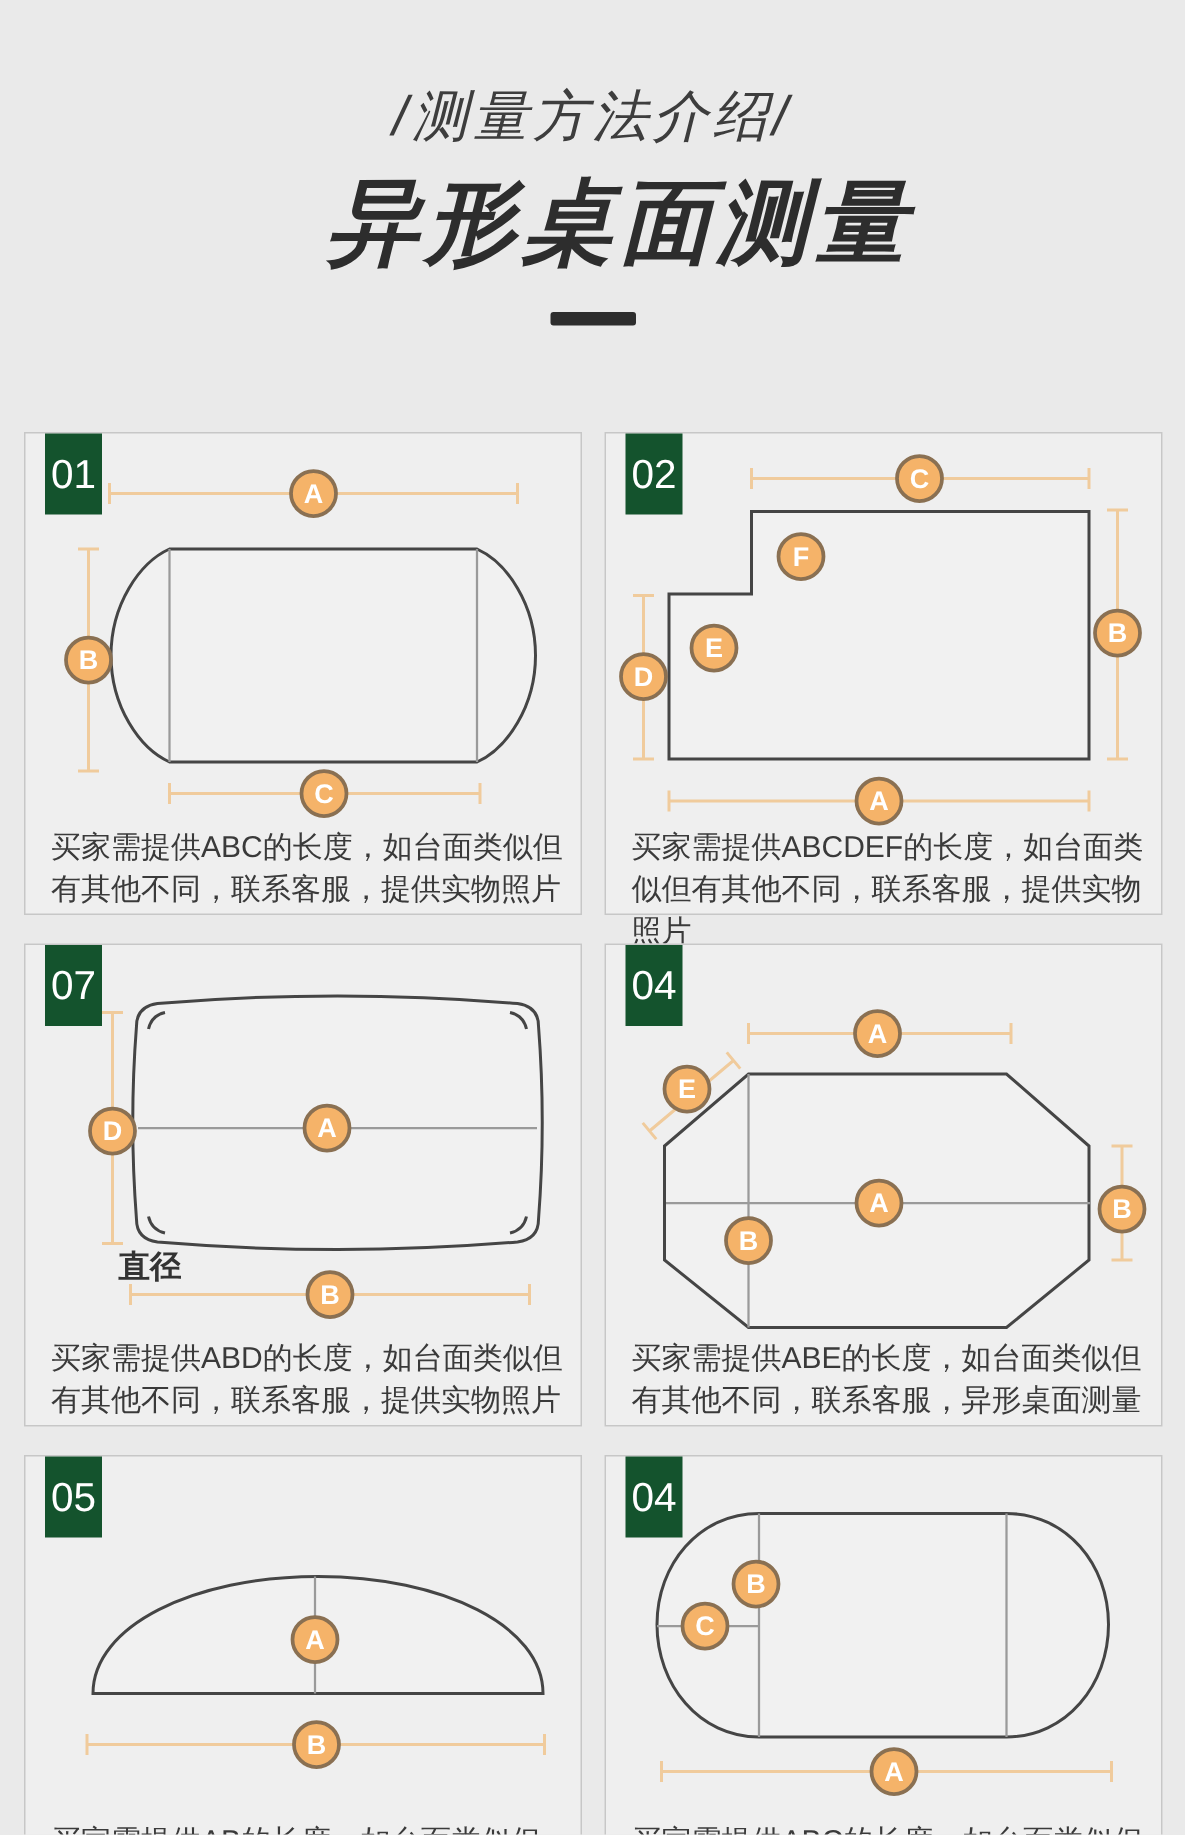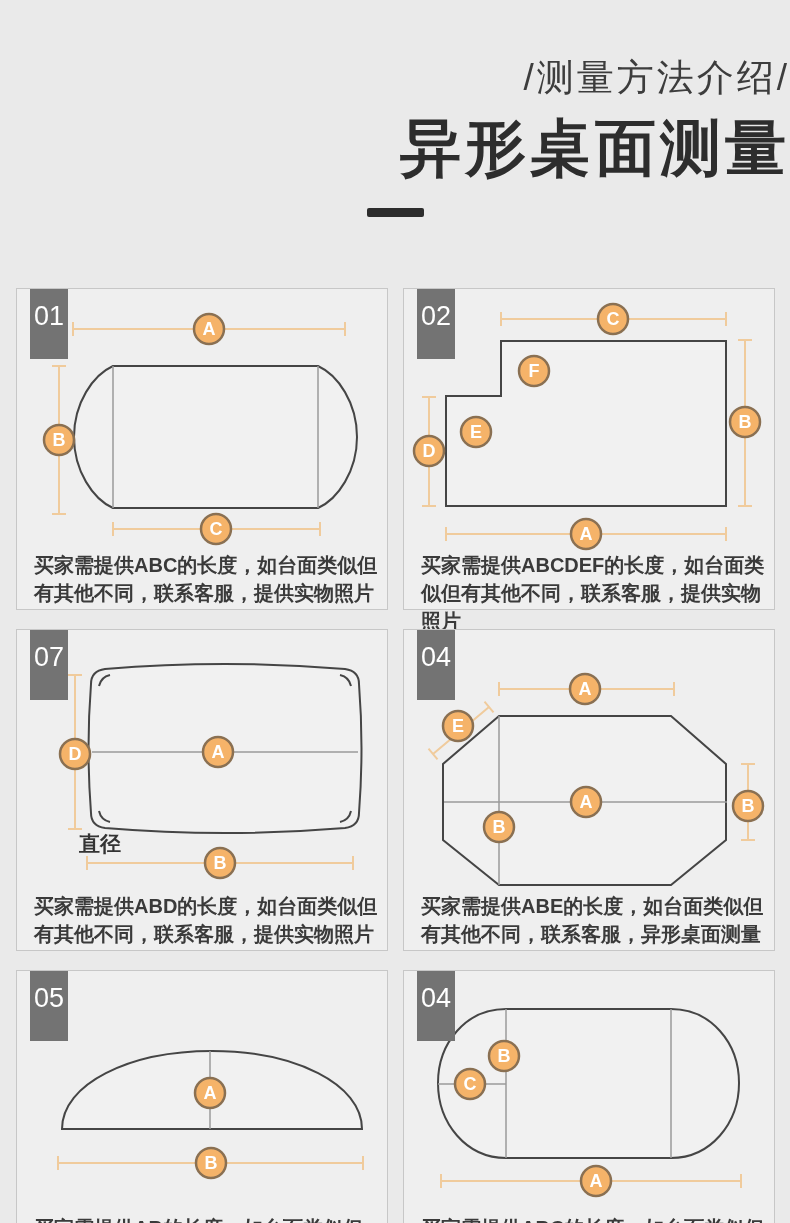--- a/index.html
+++ b/index.html
@@ -2,21 +2,21 @@
 <html><head>
 <meta charset="utf-8">
 <style>
   * { margin:0; padding:0; box-sizing:border-box; }
   html,body { width:790px; height:1223px; overflow:hidden; }
   body {
     background:#eaeaea;
     font-family:"Liberation Sans","DejaVu Sans",sans-serif;
     color:#3a3a3a;
   }
-  .header { padding-top:55px; text-align:right; }
+  .header { padding-top:55px; text-align:center;font-style:italic; }
   .subtitle {
     font-size:37px; line-height:45px; font-weight:500;
     color:#3d3d3d; letter-spacing:3px;
   }
   .title {
     font-size:61px; line-height:73px; margin-top:12px;
     font-weight:bold; color:#2d2d2d; letter-spacing:4px;margin-left:36px;
   }
   .dash {
     width:57px; height:9px; margin:23px auto 0;
@@ -30,29 +30,29 @@
     row-gap:19px;
   }
   .panel {
     position:relative;
     width:372px; height:322px;
     background:#efefef;
     border:1px solid #c7c7c7;
   }
   .badge {
     position:absolute; left:13px; top:0;
-    width:38px; height:70px;
-    background:#737373; color:#ffffff;
+    width:38px; height:54px;
+    background:#14532d; color:#ffffff;
     font-size:27px; line-height:54px; text-align:center;
     z-index:2;
   }
   .diagram { position:absolute; left:0; top:0; width:372px; height:322px; }
   .desc {
     position:absolute; left:17px; right:8px; top:262px;
-    font-size:20px; line-height:28px; font-weight:700; color:#3a3a3a;
+    font-size:20px; line-height:28px; font-weight:400; color:#3a3a3a;
   }
   .panel-row3 .desc { top:243px; }
   
   .shape   { fill:#f1f1f1; stroke:#454545; stroke-width:2; }
   .inner   { stroke:#9a9a9a; stroke-width:1.5; fill:none; }
   .measure { stroke:#f0cb9c; stroke-width:2; fill:none; }
   .cmark   { stroke:#454545; stroke-width:2; fill:none; }
   .marker circle { fill:#f5b369; stroke:#8a7052; stroke-width:2.5; }
   .marker text {
     fill:#ffffff; font-size:18px; font-weight:bold;

